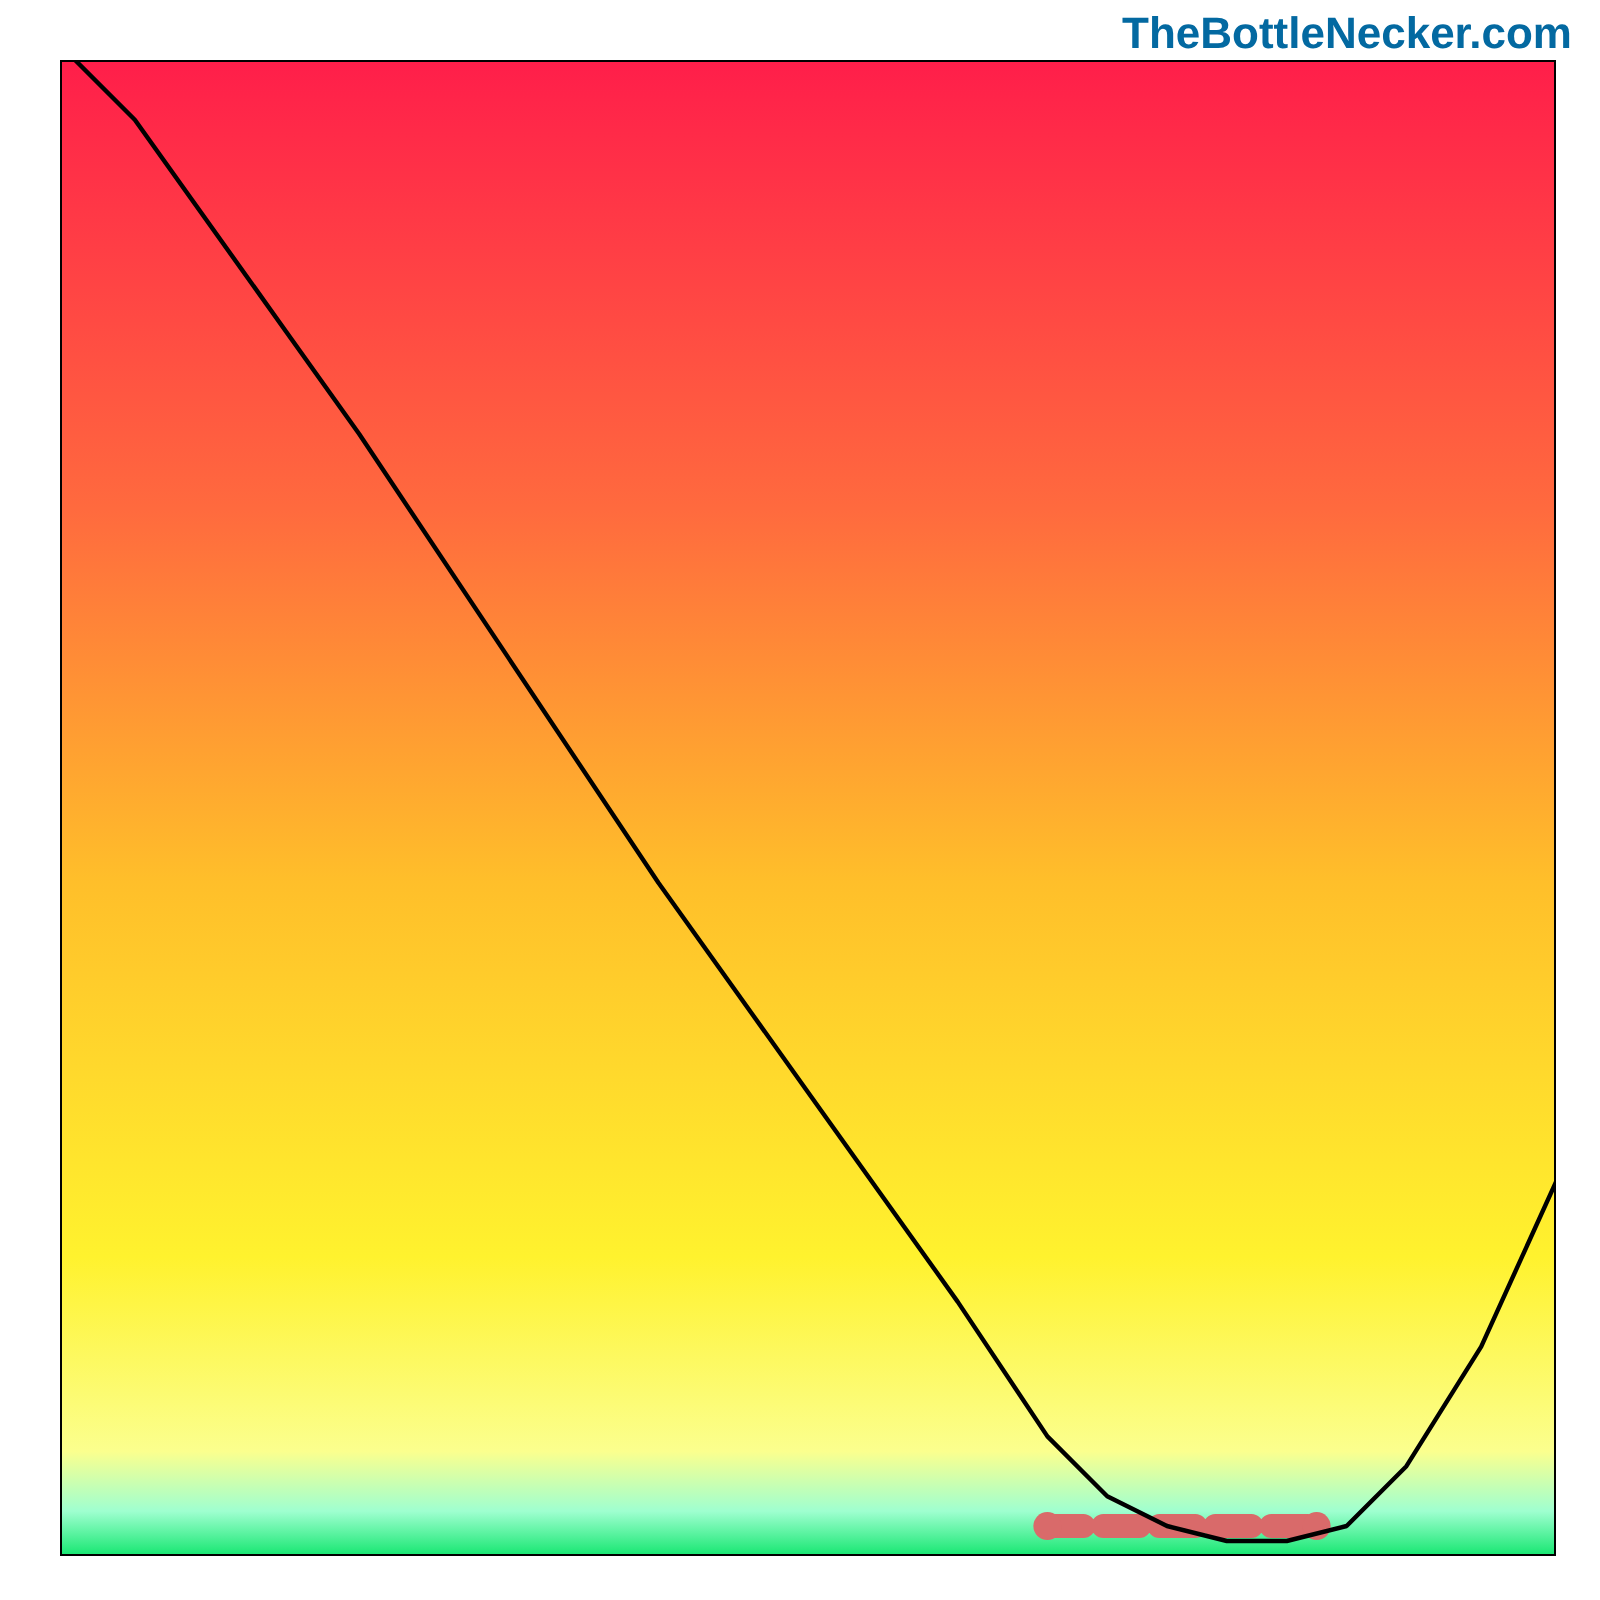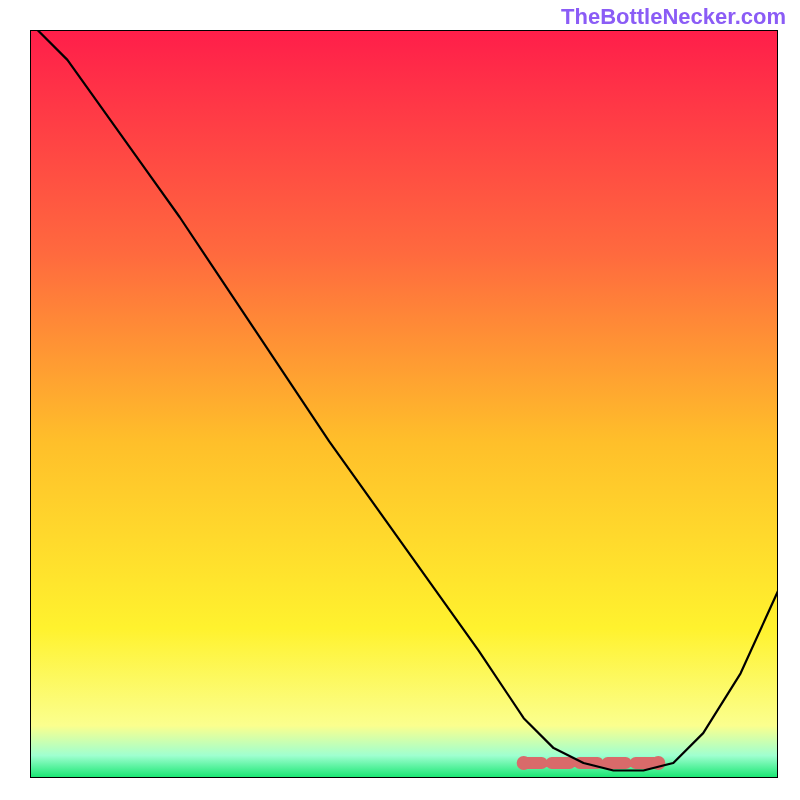--- a/index.html
+++ b/index.html
@@ -10,21 +10,21 @@
     background: #ffffff;
     font-family: Arial, sans-serif;
     position: relative;
   }
   .watermark {
     position: absolute;
     top: 4px;
     right: 14px;
     font-size: 22px;
     font-weight: bold;
-    color: #8b5cf6;
+    color: #0369a1;
     z-index: 10;
     text-align: center;
   }
   .plot-area {
     position: absolute;
     left: 30px;
     top: 30px;
     width: 748px;
     height: 748px;
   }

